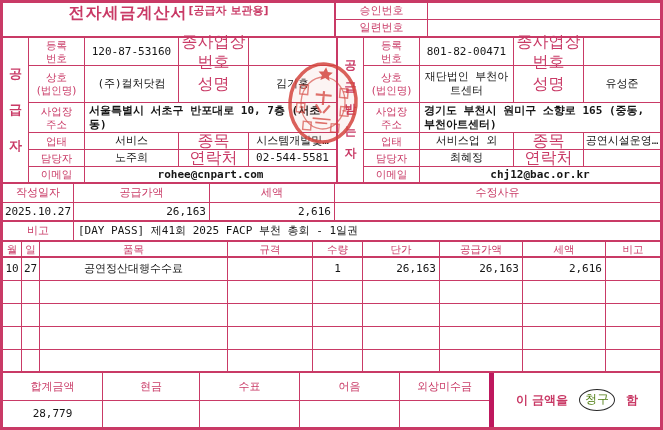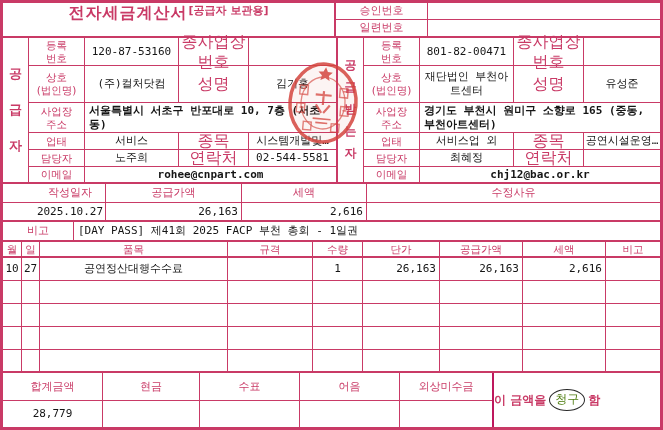--- a/index.html
+++ b/index.html
@@ -63,39 +63,39 @@
   .prow { display: flex; flex: none; }
   .prow .l1 { width: 56px; flex: none; font-size: 10.5px; }
   .prow .v1 { width: 94px; flex: none; }
   .prow .l2 { width: 70px; flex: none; font-size: 16px; }
   .prow .v2 { flex: 1; }
   .prow .wide { flex: 1; font-weight: bold; }
   .h28 { height: 28px; } .h37 { height: 37px; } .h30 { height: 30px; }
   .h17 { height: 17px; } .hfl { flex: 1 !important; }
 
   
-  .sum-grid { display: grid; grid-template-columns: 71px 136px 125px 1fr; flex: none; padding-left: 32px; }
+  .sum-grid { display: grid; grid-template-columns: 71px 136px 125px 1fr; flex: none; }
   .sum-grid.hdr  { height: 19px; }
   .sum-grid.vals { height: 19px; }
   .remarks-row { display: grid; grid-template-columns: 71px 1fr; height: 20px; flex: none; }
 
   
   .irow { display: grid; grid-template-columns: 19px 18px 188px 85px 50px 77px 83px 83px 1fr; flex: none; }
   .irow.hdr { height: 16px; }
   .irow.bodyr { height: 23px; }
   .irow .lab { font-size: 10.5px; }
   .ic { display: block; }
 
   
   .sec-footer { flex: 1; display: flex; }
-  .pay-block { width: 491px; flex: none; display: flex; flex-direction: column; border-right: 2px solid #be185d; }
+  .pay-block { width: 491px; flex: none; display: flex; flex-direction: column; border-right: 5px solid #be185d; }
   .pay-row { flex: 1; display: grid; grid-template-columns: 100px 97px 100px 100px 1fr; }
   .claim-cell {
-    flex: 1; display: flex; align-items: center; justify-content: flex-start;
-    color: #c93a66; font-size: 12px; gap: 3px; font-weight: bold;
+    flex: 1; display: flex; align-items: center; justify-content: center;
+    color: #c93a66; font-size: 12px; gap: 11px; font-weight: bold;
   }
   .claim-circle {
     color: #4d7c0f; font-weight: normal;
     border: 1.5px solid #2a2a2a; border-radius: 50%;
     padding: 1px 5px 2px 5px;
   }
 
   
   .seal { position: absolute; left: 284px; top: 58px; width: 72px; height: 84px;
           opacity: 0.85; transform: rotate(5deg); pointer-events: none; }

